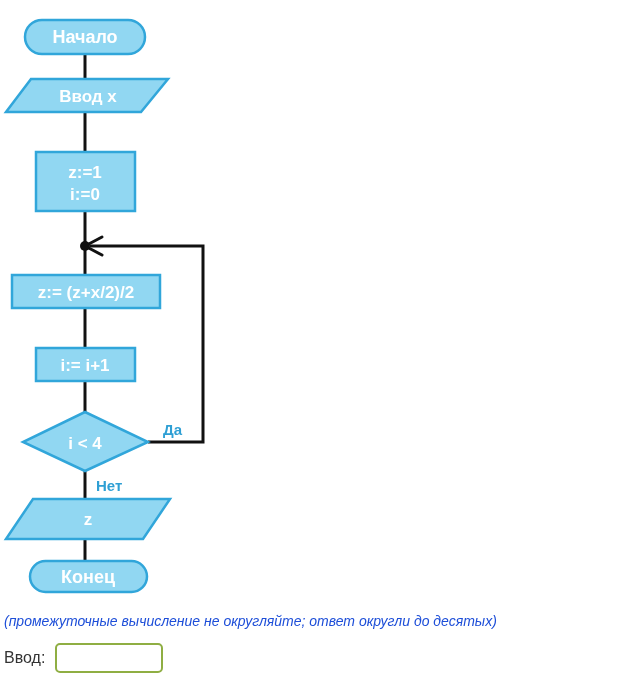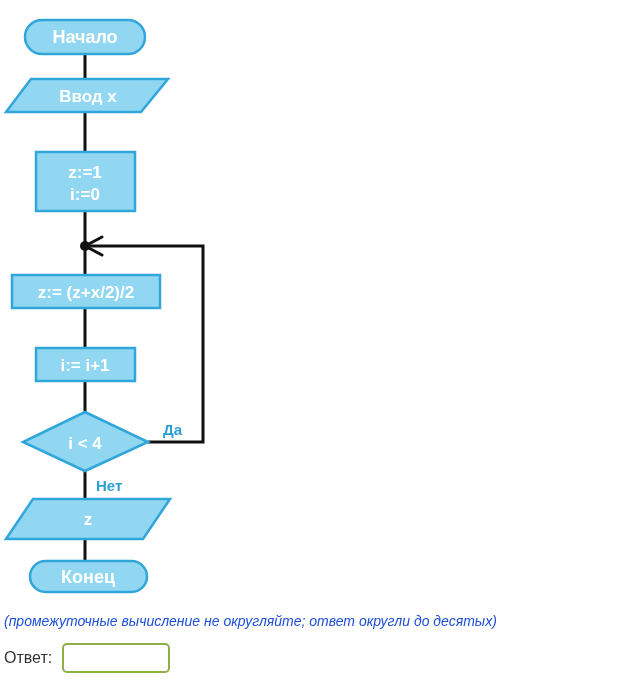--- a/index.html
+++ b/index.html
@@ -172,16 +172,16 @@
       <rect x="30" y="561" width="117" height="31" rx="15.5" ry="15.5" fill="#91d7f2" stroke="#31a6da" stroke-width="2.5"></rect>
       <text class="shape-label-term" x="88" y="583" text-anchor="middle">Конец</text>
     </g>
 
   </svg>
 </div>
 
 <div id="bottom-block">
   <div id="hint-text">(промежуточные вычисление не округляйте; ответ округли до десятых)</div>
   <div id="answer-row">
-    <span id="answer-label">Ответ:</span>
+    <span id="answer-label">Ввод:</span>
     <input id="answer-input" type="text" value="" style="">
   </div>
 </div>
 
 </body></html>

